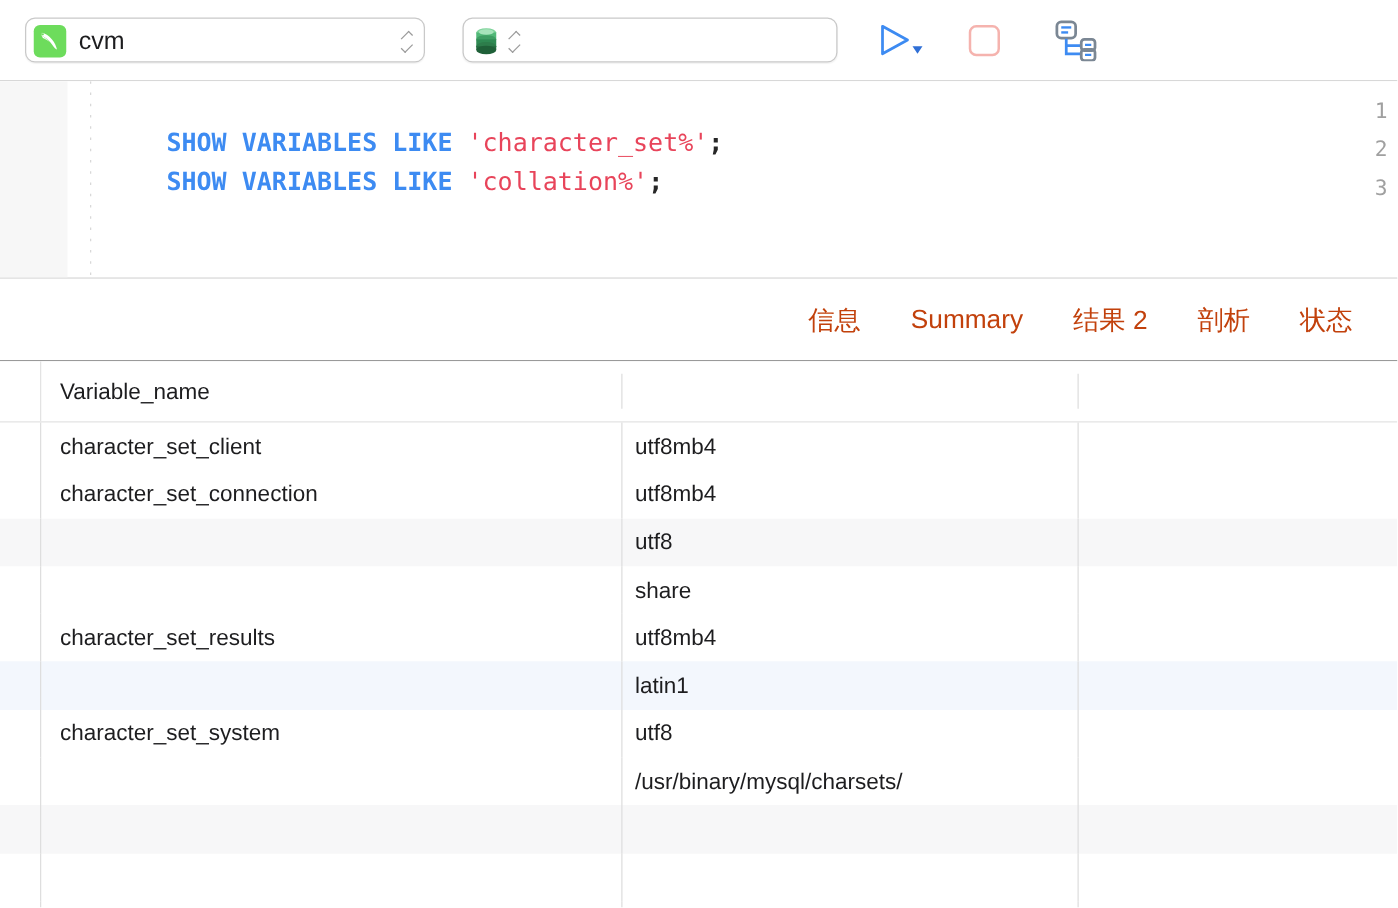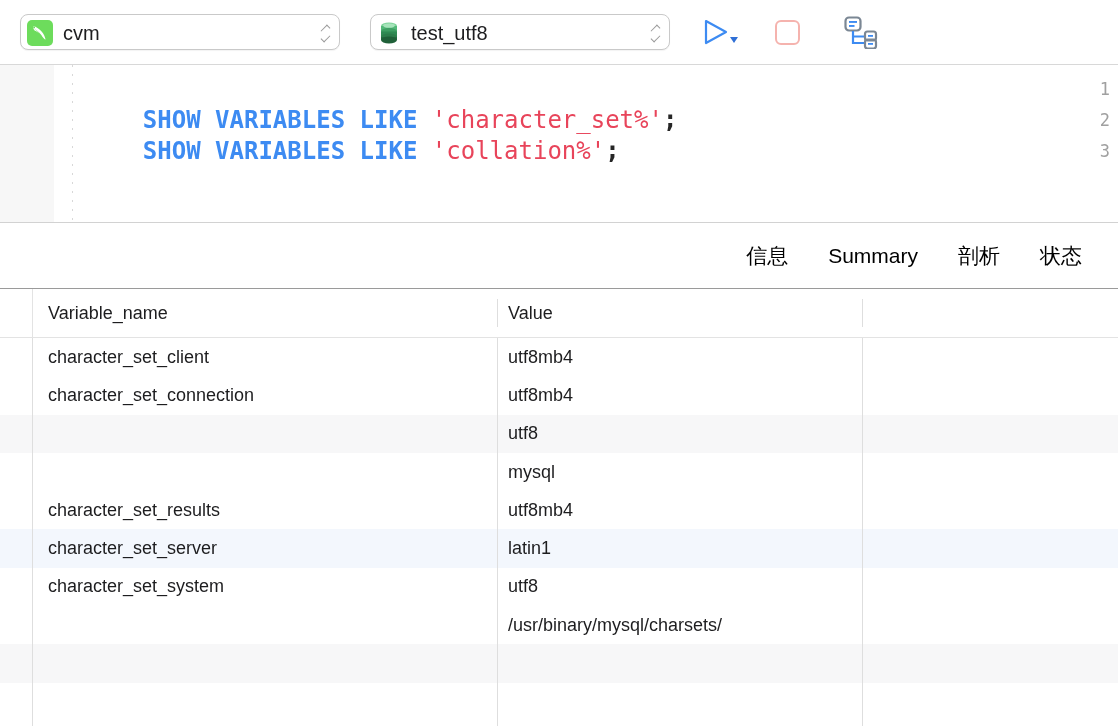--- a/index.html
+++ b/index.html
@@ -99,21 +99,21 @@
   }
   #indent-guides { position: absolute; left: 72px; top: 0; width: 1px; height: 100%; }
   #indent-guides i {
     display: block; width: 1px; height: 2px;
     background: #d8d8d8; margin-bottom: 7px;
   }
   .code-line {
     position: absolute;
     left: 85px;
     font-family: "DejaVu Sans Mono", monospace;
-    font-size: 24px;
+    font-size: 20px;
     letter-spacing: 0px;
     white-space: pre;
   }
   .kw  { color: #3d8bf2; font-weight: bold; }
   .str { color: #e8445a; }
   .pun { color: #262626; font-weight: bold; }
 
   
   #tabbar {
     position: relative;
@@ -121,21 +121,21 @@
     background: #ffffff;
     border-bottom: 1px solid #9a9a9a;
     display: flex;
     align-items: center;
     justify-content: flex-end;
     padding-right: 22px;
     gap: 0px;
   }
   .tab {
     font-size: 21px;
-    color: #000000;
+    color: #c2410c;
     padding: 7px 14px;
     border-radius: 7px;
     white-space: nowrap;
     margin-left: 12px;
     cursor: default;
   }
   .tab.active {
     background: #4083f3;
     color: #ffffff;
   }
@@ -200,21 +200,20 @@
         <ellipse cx="12" cy="6" rx="8" ry="3.4" fill="#7ed39a"></ellipse>
         <rect x="4" y="6" width="16" height="5.5" fill="#52b878"></rect>
         <ellipse cx="12" cy="11.5" rx="8" ry="3.4" fill="#3f9e63"></ellipse>
         <rect x="4" y="11.5" width="16" height="5.5" fill="#2f8a53"></rect>
         <ellipse cx="12" cy="17" rx="8" ry="3.4" fill="#2d7d4b"></ellipse>
         <rect x="4" y="17" width="16" height="3" fill="#256b40"></rect>
         <ellipse cx="12" cy="20" rx="8" ry="3.4" fill="#1f6038"></ellipse>
         <ellipse cx="12" cy="5.6" rx="6" ry="2.2" fill="#a7e4bb"></ellipse>
       </svg>
     </span>
-    <span class="combo-label">test_utf8</span>
     <span class="stepper">
       <i class="chev up"></i>
         <i class="chev down"></i>
     </span>
   </div>
 
   <div id="run-btn">
     <svg width="46" height="30" viewBox="0 0 46 30">
       <path d="M6 4 L26 15 L6 26 Z" fill="none" stroke="#3d8bf2" stroke-width="2.2" stroke-linejoin="round"></path>
       <path d="M30 20 L38 20 L34 26 Z" fill="#2f6fd6"></path>
@@ -270,32 +269,32 @@
   </div>
   <div class="code-line" style="top:44px">
     <span class="kw">SHOW VARIABLES LIKE </span><span class="str">'collation%'</span><span class="pun">;</span>
   </div>
 
 </div>
 
 <div id="tabbar">
   <div class="tab">信息</div>
   <div class="tab">Summary</div>
+  <div class="tab">结果 2</div>
   <div class="tab">剖析</div>
   <div class="tab">状态</div>
 </div>
 
 <div id="grid">
 
   <div class="grid-row header">
     <span class="vline v0"></span>
       <span class="vline v1"></span>
       <span class="vline v2"></span>
     <div class="cell c1">Variable_name</div>
-    <div class="cell c2">Value</div>
   </div>
 
   <div class="grid-row">
     <span class="vline v0"></span>
       <span class="vline v1"></span>
       <span class="vline v2"></span>
     <div class="cell c1">character_set_client</div>
     <div class="cell c2">utf8mb4</div>
   </div>
 
@@ -311,36 +310,35 @@
     <span class="vline v0"></span>
       <span class="vline v1"></span>
       <span class="vline v2"></span>
     <div class="cell c2">utf8</div>
   </div>
 
   <div class="grid-row">
     <span class="vline v0"></span>
       <span class="vline v1"></span>
       <span class="vline v2"></span>
-    <div class="cell c2">mysql</div>
+    <div class="cell c2">share</div>
   </div>
 
   <div class="grid-row">
     <span class="vline v0"></span>
       <span class="vline v1"></span>
       <span class="vline v2"></span>
     <div class="cell c1">character_set_results</div>
     <div class="cell c2">utf8mb4</div>
   </div>
 
   <div class="grid-row selected">
     <span class="vline v0"></span>
       <span class="vline v1"></span>
       <span class="vline v2"></span>
-    <div class="cell c1">character_set_server</div>
     <div class="cell c2">latin1</div>
   </div>
 
   <div class="grid-row">
     <span class="vline v0"></span>
       <span class="vline v1"></span>
       <span class="vline v2"></span>
     <div class="cell c1">character_set_system</div>
     <div class="cell c2">utf8</div>
   </div>

